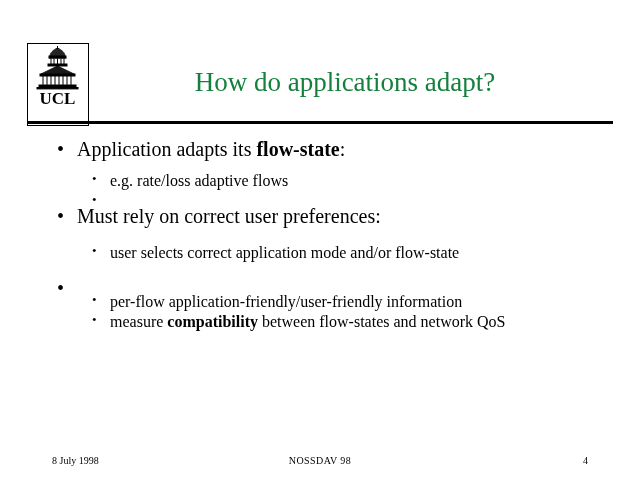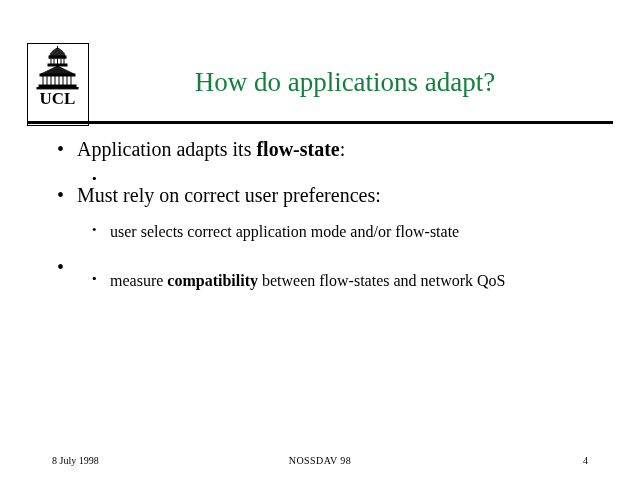--- a/index.html
+++ b/index.html
@@ -169,20 +169,21 @@
 
     <div class="lvl1">
       <span class="bullet">•</span>
       <span><span>Application adapts its </span><b>flow-state</b><span>:</span></span>
     </div>
 
     <div class="gap-sm"></div>
 
     <div class="lvl2">
       <span class="bullet">•</span>
+      <span>e.g. rate/loss adaptive flows</span>
     </div>
 
     <div class="lvl2">
       <span class="bullet">•</span>
     </div>
 
     <div class="gap-md"></div>
 
     <div class="lvl1">
       <span class="bullet">•</span>
@@ -199,20 +200,21 @@
     <div class="gap-md"></div>
 
     <div class="lvl1">
       <span class="bullet">•</span>
     </div>
 
     <div class="gap-lg"></div>
 
     <div class="lvl2">
       <span class="bullet">•</span>
+      <span>per-flow application-friendly/user-friendly information</span>
     </div>
 
     <div class="lvl2">
       <span class="bullet">•</span>
       <span><span>measure </span><b>compatibility</b><span> between flow-states and network QoS</span></span>
     </div>
 
   </div>
 
   <div class="footer">

